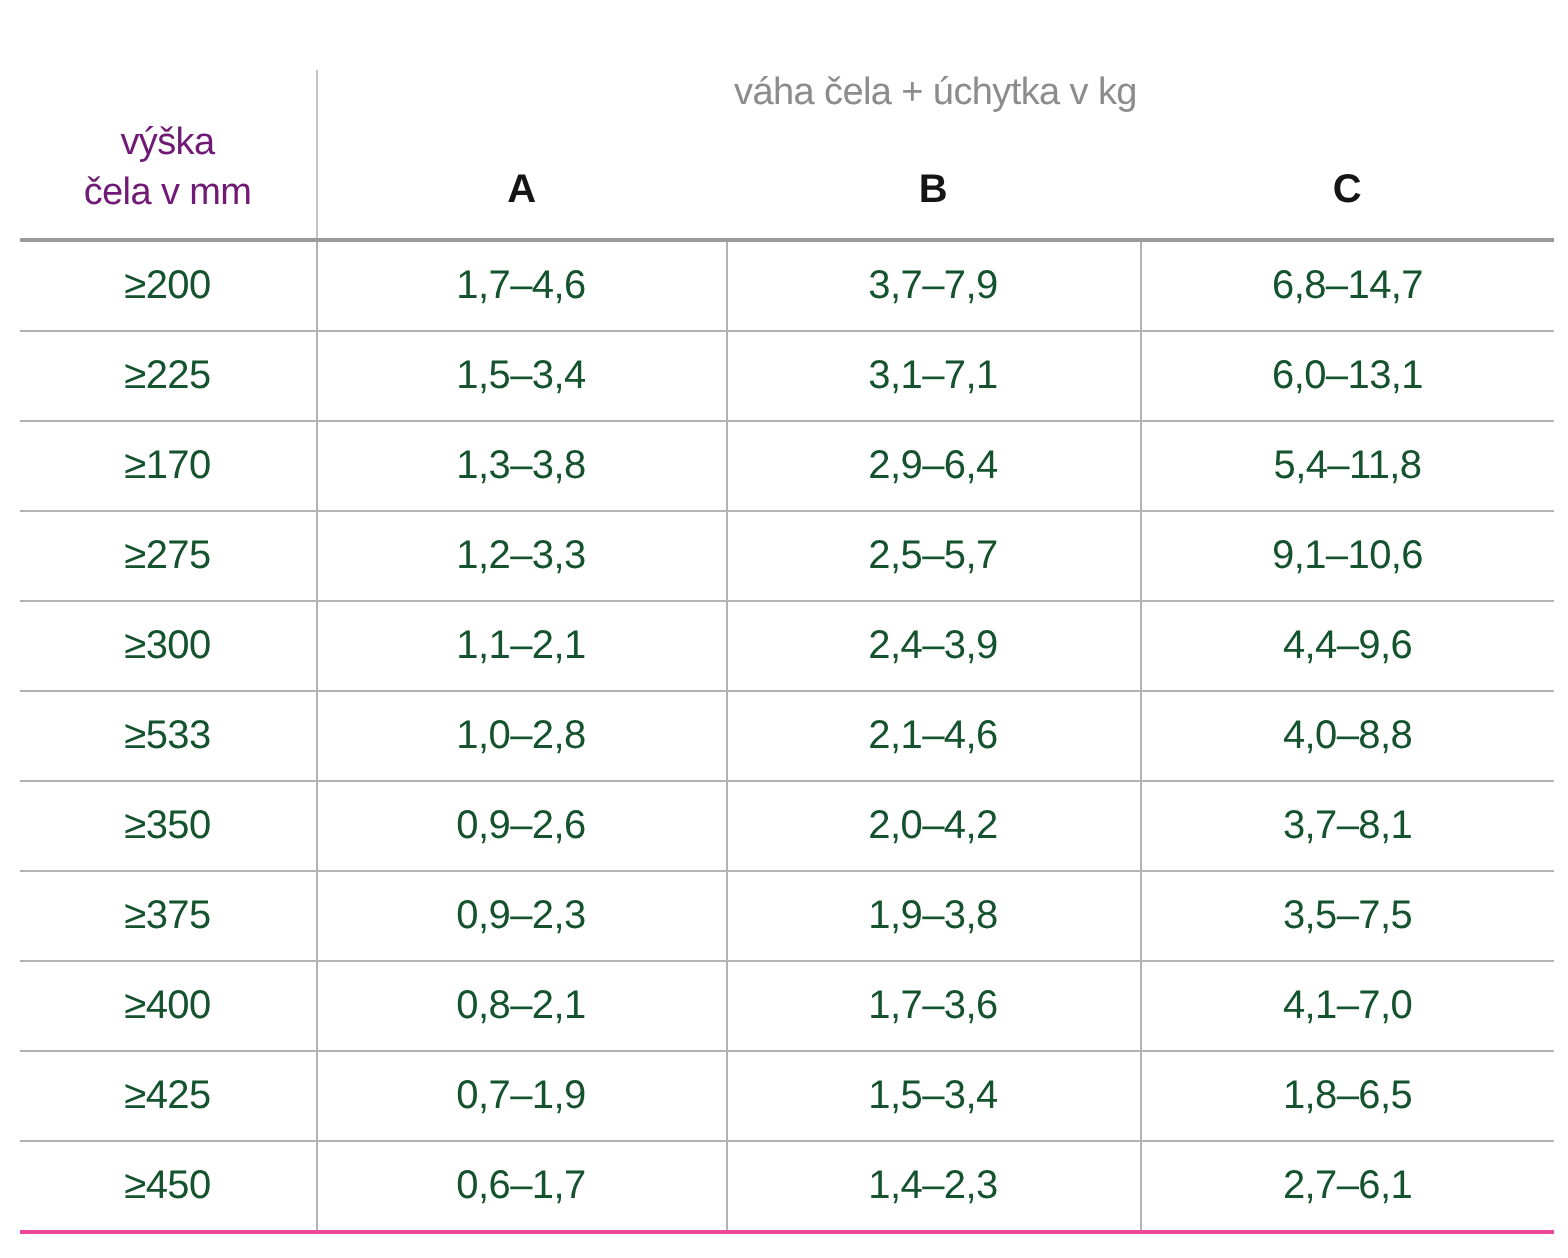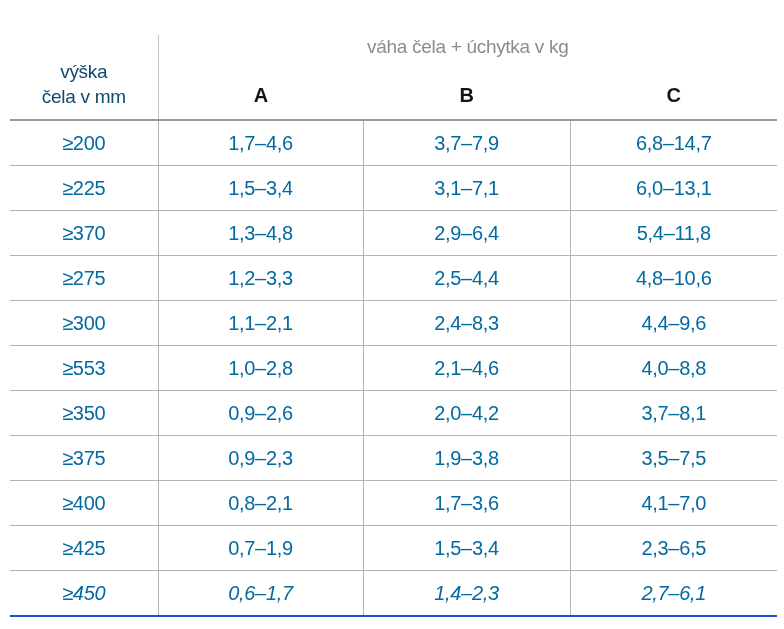--- a/index.html
+++ b/index.html
@@ -41,49 +41,48 @@
   tr.cols-row th { height: 47px; }
 
   th.group-header {
     color: #8c8c8c;
     font-size: 19px;
     border-left: 1px solid #c2c2c2;
     vertical-align: top;
     padding-top: 1px;
   }
   th.row-header {
-    color: #0c4a6e;
+    color: #701a75;
     font-size: 19px;
     line-height: 1.32;
     vertical-align: middle;
     padding-top: 14px;
   }
   th.col-label {
     color: #151515;
     font-size: 20px;
     font-weight: bold;
     vertical-align: middle;
   }
   th.col-label.first {
     border-left: 1px solid #c2c2c2;
   }
 
   
   tbody td {
     height: 44px;
     font-size: 20px;
-    color: #0369a1;
+    color: #14532d;
     border-top: 1px solid #b3b3b3;
   }
   tbody tr:first-child td {
     border-top: 2px solid #9a9a9a;
   }
   tbody tr:last-child td {
-    border-bottom: 2px solid #1d4ed8;
-    font-style: italic;
+    border-bottom: 2px solid #ec4899;
   }
   tbody td.v {
     border-left: 1px solid #b3b3b3;
     margin-top: 36px;
   }
 </style>
 </head>
 <body>
 
 <div class="table-wrap">
@@ -115,39 +114,39 @@
         <td class="v">3,7–7,9</td>
         <td class="v">6,8–14,7</td>
       </tr>
       <tr>
         <td>≥225</td>
         <td class="v">1,5–3,4</td>
         <td class="v">3,1–7,1</td>
         <td class="v">6,0–13,1</td>
       </tr>
       <tr>
-        <td>≥370</td>
-        <td class="v">1,3–4,8</td>
+        <td>≥170</td>
+        <td class="v">1,3–3,8</td>
         <td class="v">2,9–6,4</td>
         <td class="v">5,4–11,8</td>
       </tr>
       <tr>
         <td>≥275</td>
         <td class="v">1,2–3,3</td>
-        <td class="v">2,5–4,4</td>
-        <td class="v">4,8–10,6</td>
+        <td class="v">2,5–5,7</td>
+        <td class="v">9,1–10,6</td>
       </tr>
       <tr>
         <td>≥300</td>
         <td class="v">1,1–2,1</td>
-        <td class="v">2,4–8,3</td>
+        <td class="v">2,4–3,9</td>
         <td class="v">4,4–9,6</td>
       </tr>
       <tr>
-        <td>≥553</td>
+        <td>≥533</td>
         <td class="v">1,0–2,8</td>
         <td class="v">2,1–4,6</td>
         <td class="v">4,0–8,8</td>
       </tr>
       <tr>
         <td>≥350</td>
         <td class="v">0,9–2,6</td>
         <td class="v">2,0–4,2</td>
         <td class="v">3,7–8,1</td>
       </tr>
@@ -160,21 +159,21 @@
       <tr>
         <td>≥400</td>
         <td class="v">0,8–2,1</td>
         <td class="v">1,7–3,6</td>
         <td class="v">4,1–7,0</td>
       </tr>
       <tr>
         <td>≥425</td>
         <td class="v">0,7–1,9</td>
         <td class="v">1,5–3,4</td>
-        <td class="v">2,3–6,5</td>
+        <td class="v">1,8–6,5</td>
       </tr>
       <tr>
         <td>≥450</td>
         <td class="v">0,6–1,7</td>
         <td class="v">1,4–2,3</td>
         <td class="v">2,7–6,1</td>
       </tr>
     </tbody>
   </table>
 </div>

